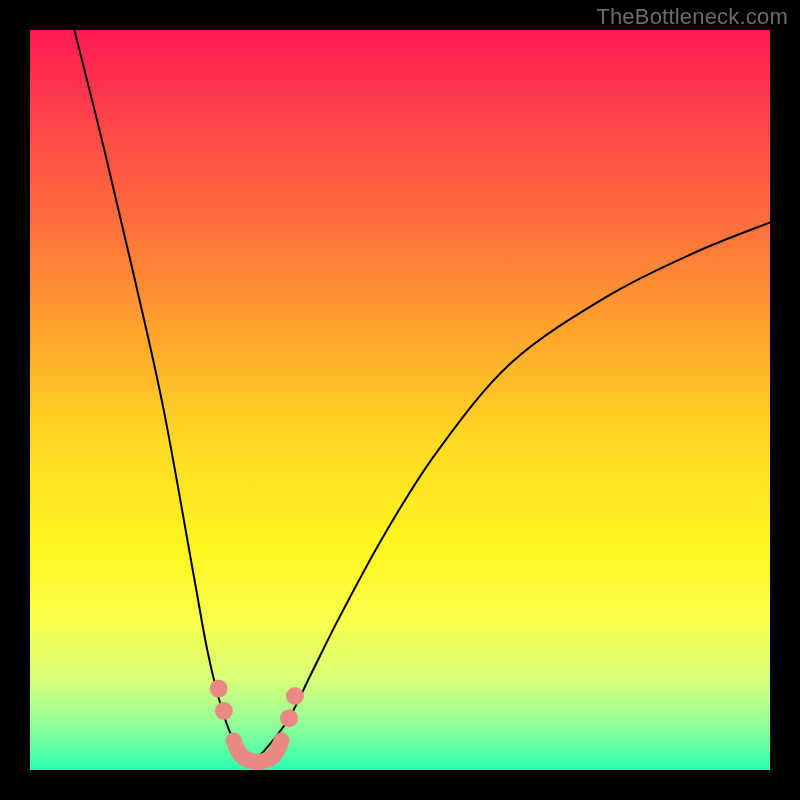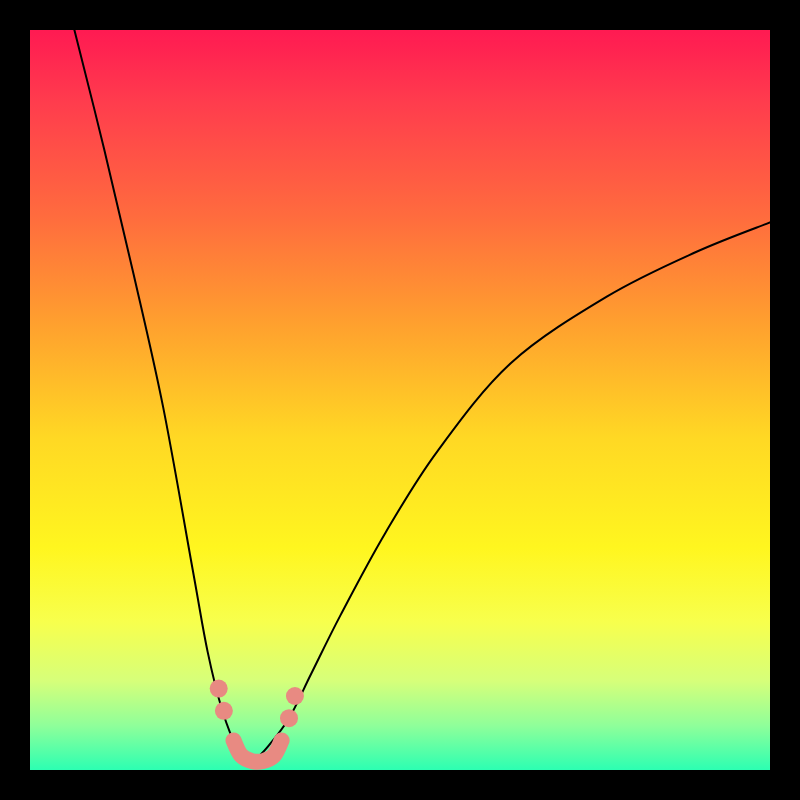--- a/index.html
+++ b/index.html
@@ -82,13 +82,14 @@
       <path id="right-branch" class="curve-line" d="M 222,732.6 C 224.46666666666667,730.1333333333333 230.63333333333335,725.1999999999999 236.8,717.8 C 242.96666666666667,710.4 251.6,700.5333333333334 259,688.2 C 266.4,675.8666666666667 272.56666666666666,661.0666666666666 281.2,643.8 C 289.8333333333333,626.5333333333333 298.4666666666667,608.0333333333333 310.8,584.6 C 323.1333333333333,561.1666666666667 339.16666666666663,530.3333333333334 355.2,503.2 C 371.23333333333335,476.06666666666666 386.0333333333334,450.1666666666667 407.00000000000006,421.8 C 427.9666666666667,393.43333333333334 452.6333333333333,358.9 481,332.99999999999994 C 509.3666666666667,307.0999999999999 546.3666666666667,284.9 577.2,266.4 C 608.0333333333334,247.89999999999998 638.8666666666667,234.33333333333334 666,222 C 693.1333333333333,209.66666666666666 727.6666666666666,197.33333333333331 740,192.39999999999998"></path>
       <path id="valley-worm" class="worm" d="M 203.50000000000003,710.4 C 204.73333333333335,712.8666666666667 207.81666666666666,721.7466666666667 210.89999999999998,725.2 C 213.9833333333333,728.6533333333334 218.3,730.1333333333333 222,731.12 C 225.7,732.1066666666667 229.39999999999998,732.1066666666667 233.1,731.12 C 236.8,730.1333333333333 241.11666666666667,728.6533333333334 244.20000000000002,725.2 C 247.28333333333336,721.7466666666667 250.36666666666667,712.8666666666667 251.60000000000002,710.4"></path>
       <g id="markers-group">
           <circle cx="188.70000000000002" cy="658.6" r="9" class="marker"></circle>
           <circle cx="193.88" cy="680.8" r="9" class="marker"></circle>
           <circle cx="259" cy="688.2" r="9" class="marker"></circle>
           <circle cx="264.92" cy="666" r="9" class="marker"></circle>
         </g>
     </svg>
   </div>
+  <div class="watermark">TheBottleneck.com</div>
 </div>
 
 </body></html>

